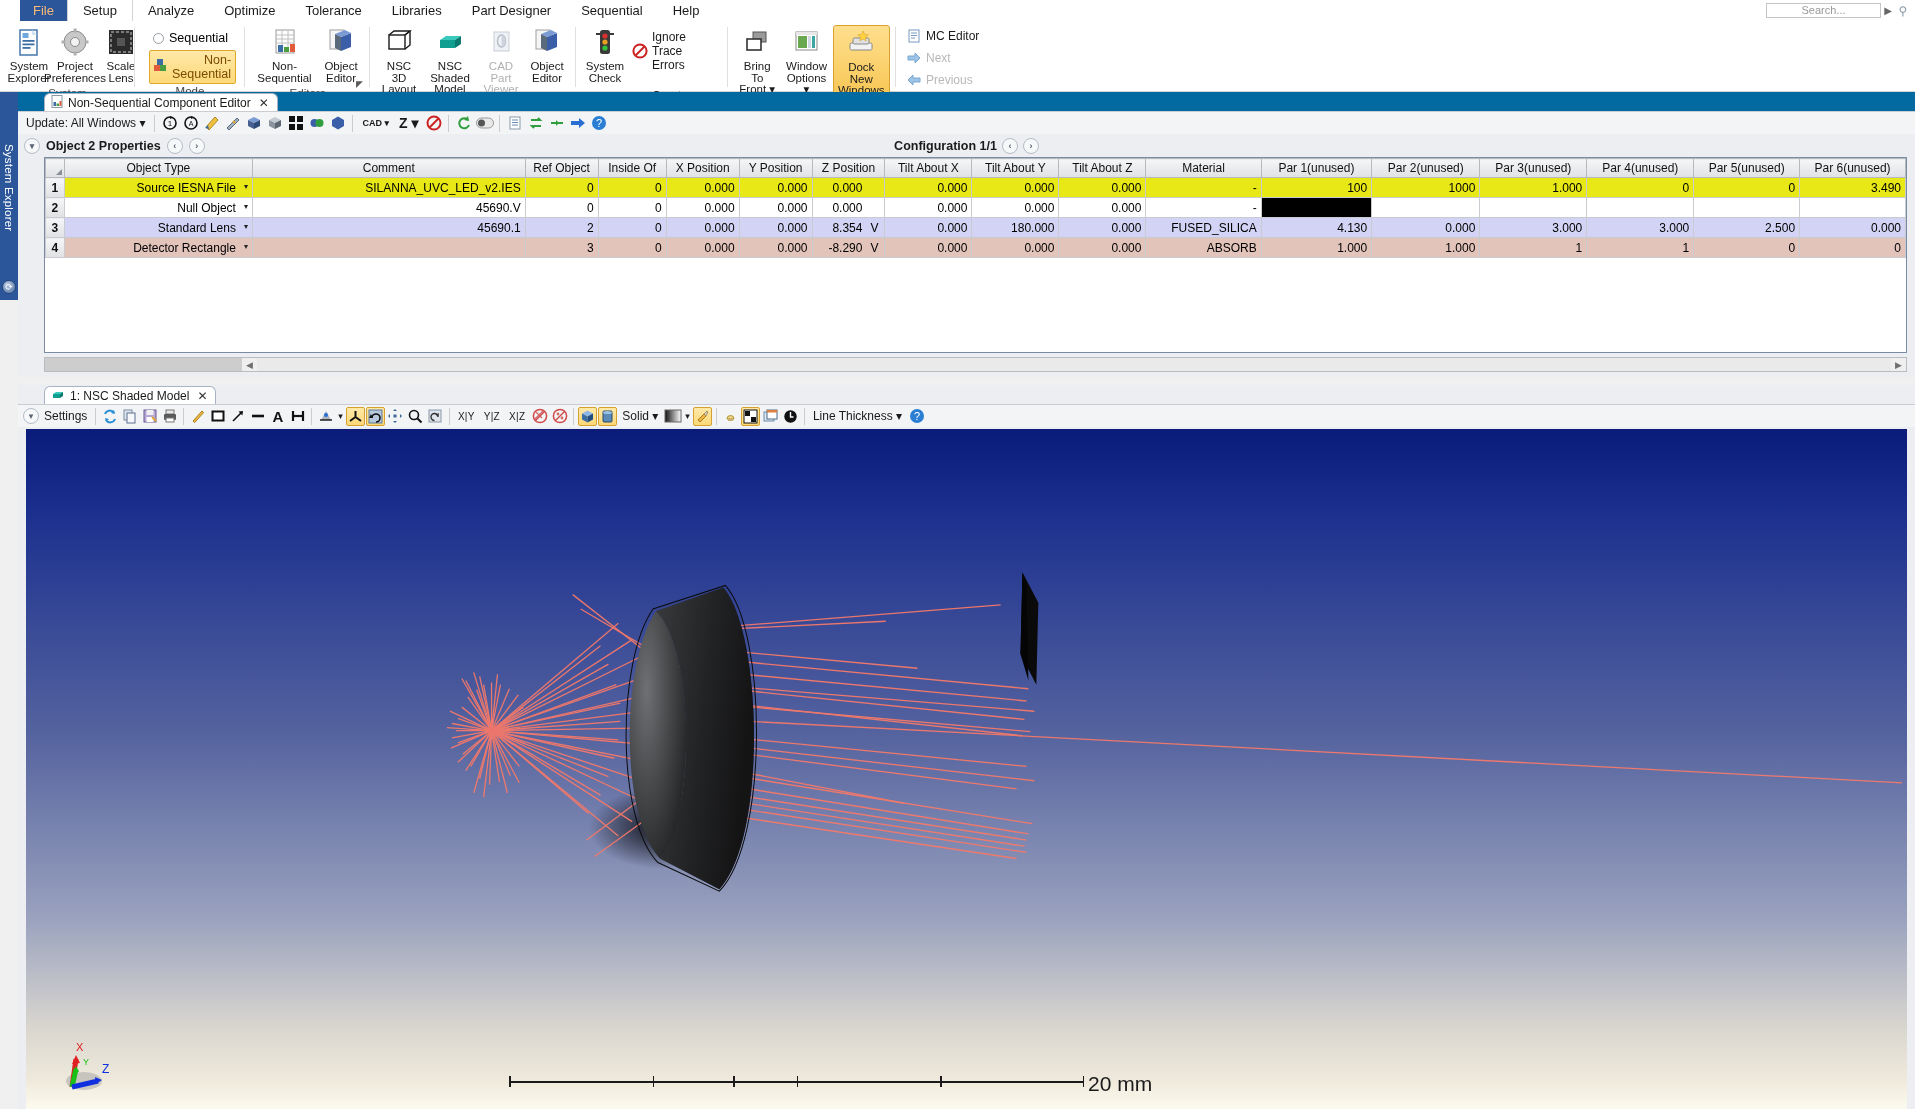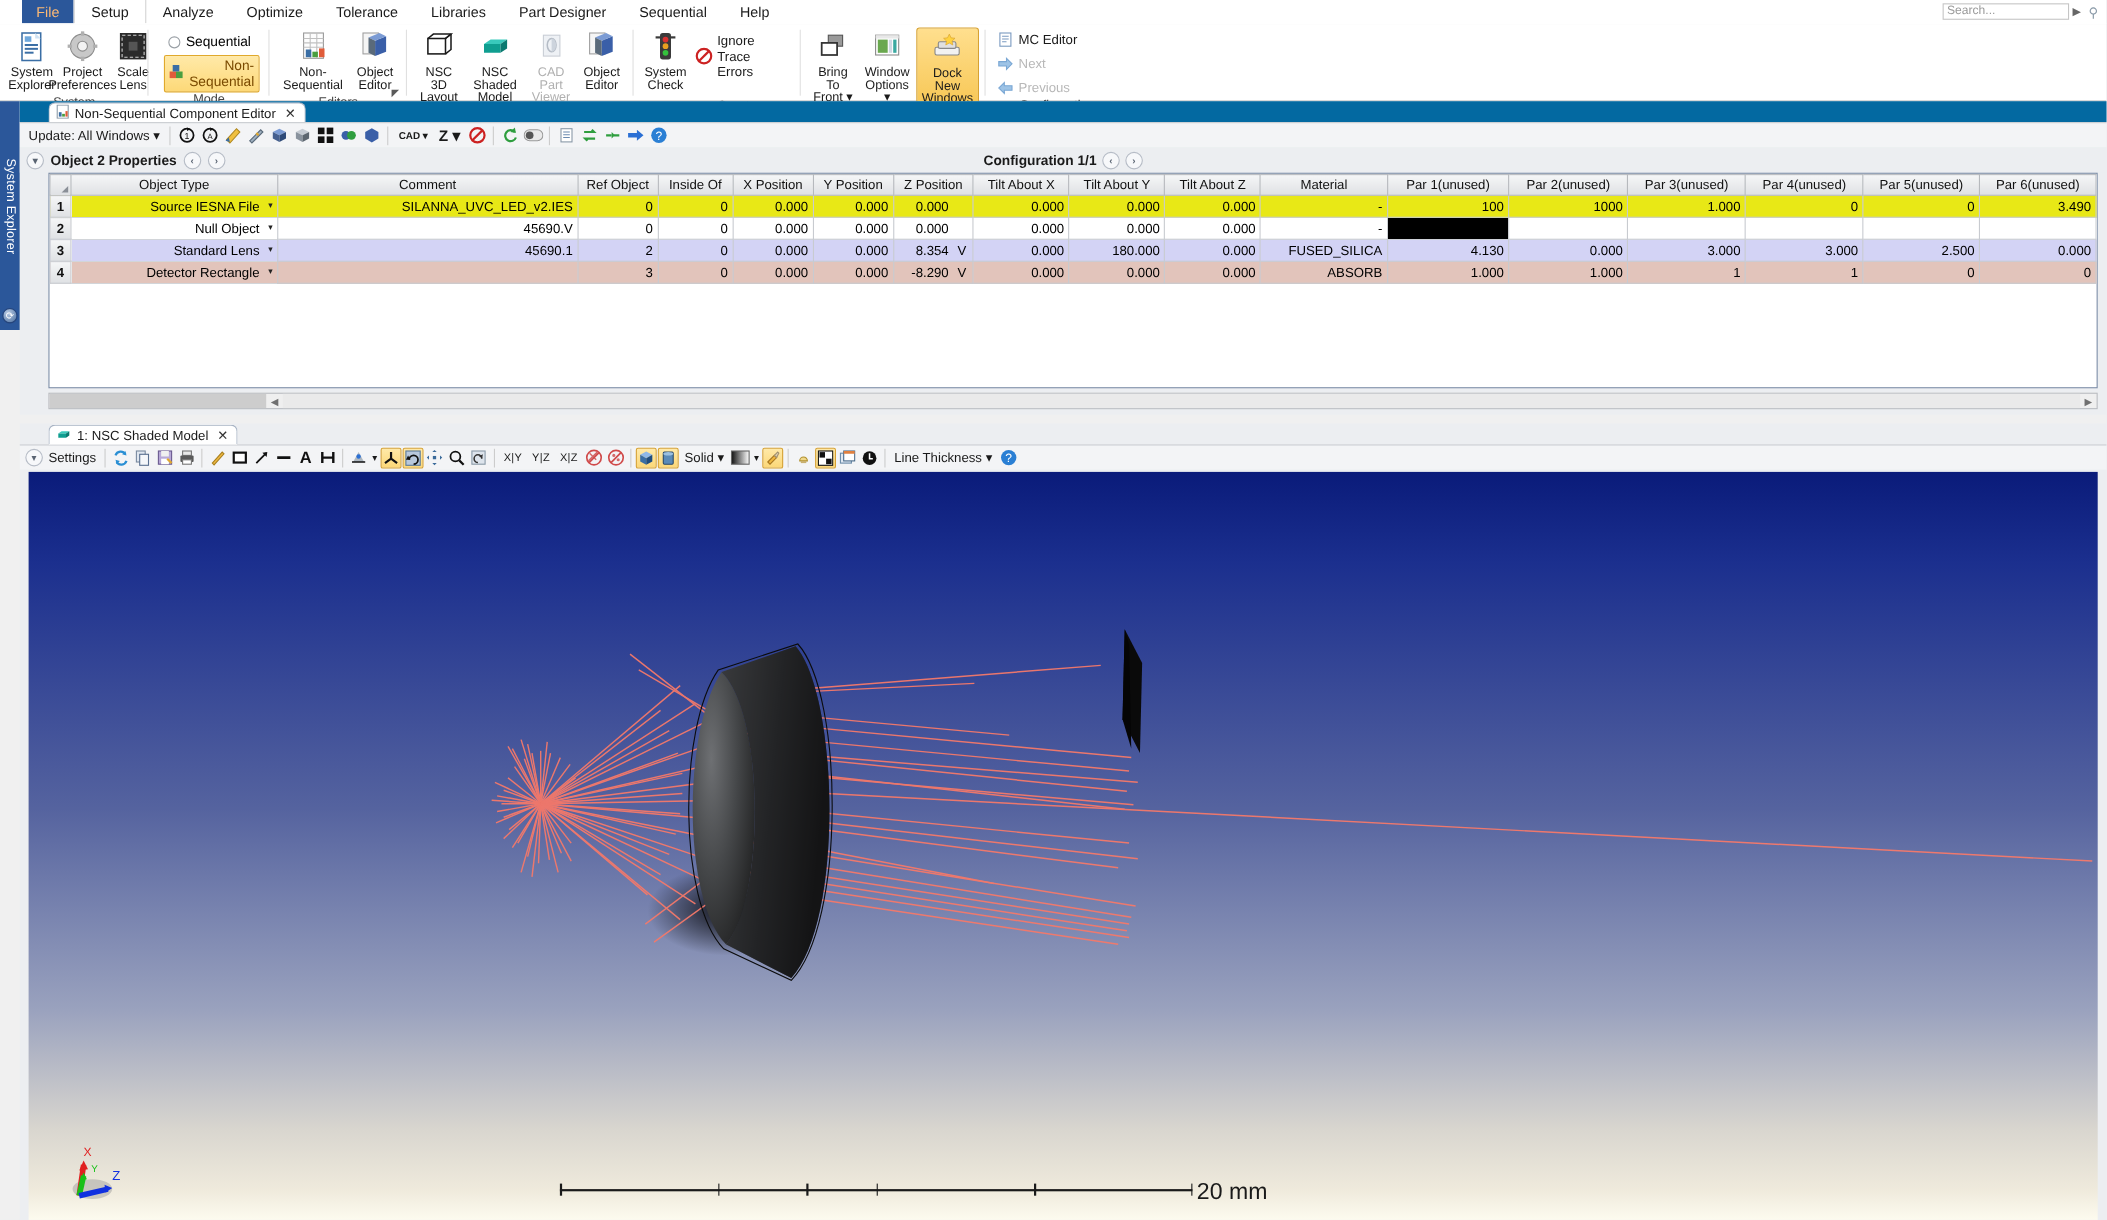--- a/index.html
+++ b/index.html
@@ -24,21 +24,21 @@
   }
   .menu-item{
     padding:0 15px; display:flex; align-items:center; color:#1a1a1a; font-size:13px;
   }
   .menu-item.active{
     background:#fff; border:1px solid #d4d4d4; border-bottom:none; border-top:none;
   }
   .searchwrap{ margin-left:auto; display:flex; align-items:center; padding-right:4px; }
   .searchbox{
     width:115px; height:15px; border:1px solid #c5c5c5; background:#fff;
-    font-size:11px; color:#9a9a9a; padding:0 3px; line-height:13px;
+    font-size:11px; color:#9a9a9a; padding:0 3px; line-height:13px;text-align:center;
   }
   .search-go{ width:14px;height:14px;display:flex;align-items:center;justify-content:center;color:#666;font-size:10px;}
   .search-mag{ width:16px;height:16px;display:flex;align-items:center;justify-content:center;color:#8a9aa8;font-size:12px;}
 
   
   .ribbon{
     height:70px; background:#ffffff; display:flex; position:relative;
     border-bottom:1px solid #d4d4d4;
   }
   .rgroup{ display:flex; flex-direction:column; position:relative; }

